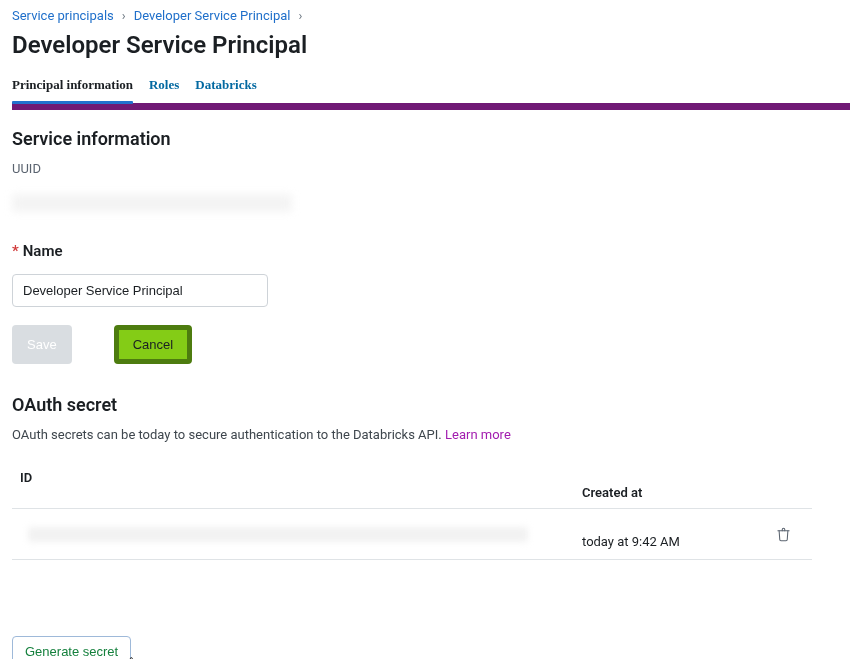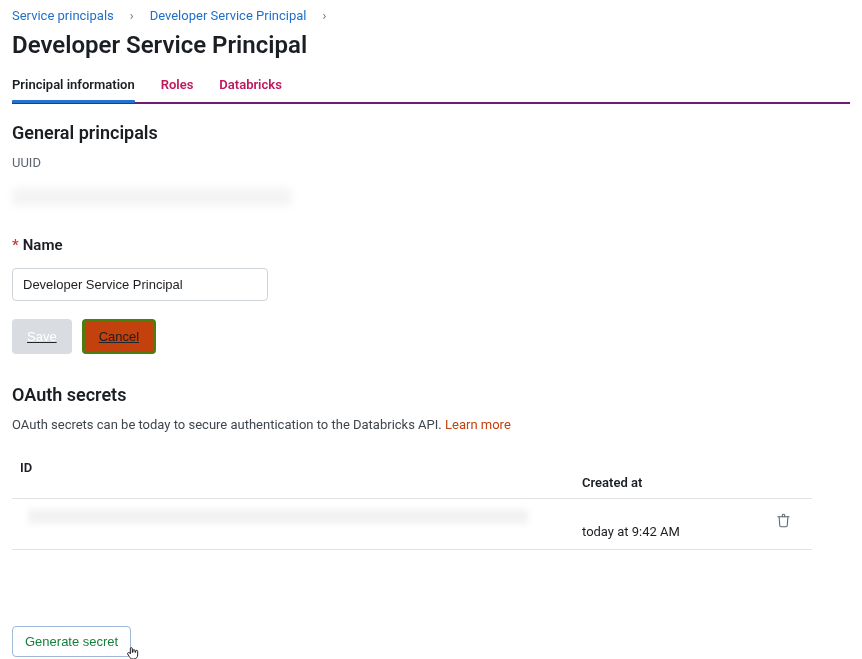--- a/index.html
+++ b/index.html
@@ -1,55 +1,55 @@
 <!DOCTYPE html>
 <html><head>
   <meta charset="utf-8">
   <style>
     * { box-sizing: border-box; margin: 0; padding: 0; }
     body { font-family: -apple-system, BlinkMacSystemFont, "Segoe UI", Roboto, Helvetica, Arial, sans-serif; background: #fff; color: #1f272d; width: 862px; }
     .container { padding: 8px 12px 24px 12px; }
 
-    .breadcrumb { font-size: 13px; color: #0e67c7; display: flex; align-items: center; gap: 14px; margin-bottom: 8px; }
+    .breadcrumb { font-size: 13px; color: #0e67c7; display: flex; align-items: center; gap: 6px; margin-bottom: 8px; }
     .breadcrumb a { color: #1f6fca; text-decoration: none; }
     .breadcrumb .sep { color: #6b7680; padding: 0 2px; }
 
     .page-title { font-size: 24px; font-weight: 600; color: #1b1f23; margin-bottom: 10px; }
 
-    .tabs { display: flex; gap: 26px; border-bottom: 2px solid #701a75; margin-bottom: 18px; }
-    .tab { font-size: 13px; font-weight: 600; color: #be185d; padding: 8px 0 10px 0; cursor: pointer; position: relative; }
+    .tabs { display: flex; gap: 16px; border-bottom: 7px solid #701a75; margin-bottom: 18px; font-family: Liberation Serif, serif; }
+    .tab { font-size: 13px; font-weight: 600; color: #0369a1; padding: 8px 0 10px 0; cursor: pointer; position: relative; }
     .tab.active { color: #1b1f23; }
     .tab.active::after { content: ""; position: absolute; left: 0; right: 0; bottom: -1px; height: 3px; background: #2272ce; border-radius: 1px; }
 
     .section-title { font-size: 18px; font-weight: 600; color: #1b1f23; margin-bottom: 12px; }
 
     .field-label { font-size: 13px; color: #5b6470; margin-bottom: 16px; }
     .uuid-block { margin-bottom: 30px; }
     .uuid-value { margin-top: 18px; width: 280px; height: 18px; background: #f4f4f4; border-radius: 3px; filter: blur(4px); }
 
     .name-block { margin-bottom: 18px; }
     .required { color: #d13b3b; margin-right: 4px; }
     .name-label { font-size: 15px; font-weight: 600; color: #1b1f23; margin-bottom: 14px; display: block; }
     .text-input { width: 256px; padding: 8px 10px; font-size: 13px; border: 1px solid #ced3d8; border-radius: 4px; color: #1b1f23; }
 
-    .btn-row { display: flex; gap: 10px; margin-top: 16px; margin-bottom: 30px; text-decoration: underline; }
+    .btn-row { display: flex; gap: 22px; margin-top: 16px; margin-bottom: 30px; }
     .btn { font-size: 13px; padding: 7px 14px; border-radius: 4px; cursor: pointer; border: 1px solid transparent; }
     .btn-primary-disabled { background: #d9dde1; color: #fff; cursor: not-allowed; }
-    .btn-secondary { background: #c2410c; border: 3px solid #4d7c0f; color: #1b1f23; }
+    .btn-secondary { background: #84cc16; border: 5px solid #4d7c0f; color: #1b1f23; margin-left: 20px; }
 
     .oauth-desc { font-size: 13px; color: #3e464d; margin-bottom: 20px; }
-    .learn-more { color: #c2410c; text-decoration: none; }
+    .learn-more { color: #a21caf; text-decoration: none; }
 
     .table-wrap { width: 800px; }
     .table-header { display: flex; border-bottom: 1px solid #dfe3e6; padding: 8px 0; }
     .th { font-size: 13px; font-weight: 600; color: #1b1f23; }
     .col-id { flex: 0 0 570px; padding-left: 8px; }
     .col-created { flex: 0 0 190px; margin-top: 15px; }
     .col-action { flex: 0 0 40px; text-align: center; }
-    .table-row { display: flex; border-bottom: 1px solid #dfe3e6; padding: 10px 0; }
+    .table-row { display: flex; align-items: center; border-bottom: 1px solid #dfe3e6; padding: 10px 0; }
     .td { font-size: 13px; color: #1b1f23; }
     .id-blur { width: 500px; height: 15px; background: #f2f2f2; border-radius: 3px; filter: blur(3px); margin-left: 8px; }
 
     .trash-btn { background: none; border: none; cursor: pointer; padding: 4px; color: #5b6470; display: flex; align-items: center; justify-content: center; }
     .trash-btn svg { width: 15px; height: 15px; }
 
     .generate-row { margin-top: 76px; }
     .btn-generate { background: #fff; border: 1px solid #9eb9d9; color: #15803d; font-size: 13px; padding: 7px 12px; border-radius: 4px; cursor: pointer; }
 
     .cursor-hand { position: absolute; width: 16px; height: 18px; pointer-events: none; }
@@ -67,40 +67,40 @@
   </div>
 
   <h1 class="page-title">Developer Service Principal</h1>
 
   <div class="tabs">
     <div class="tab active">Principal information</div>
     <div class="tab">Roles</div>
     <div class="tab">Databricks</div>
   </div>
 
-  <h2 class="section-title">General principals</h2>
+  <h2 class="section-title">Service information</h2>
 
   <div class="uuid-block">
     <div class="field-label">UUID</div>
     <div class="uuid-value"></div>
   </div>
 
   <div class="name-block">
     <label class="name-label">
       <span class="required">*</span><span>Name</span>
     </label>
     <input type="text" class="text-input" value="Developer Service Principal" style="">
   </div>
 
   <div class="btn-row">
     <button class="btn btn-primary-disabled" disabled="">Save</button>
     <button class="btn btn-secondary">Cancel</button>
   </div>
 
-  <h2 class="section-title">OAuth secrets</h2>
+  <h2 class="section-title">OAuth secret</h2>
 
   <p class="oauth-desc">
     <span>OAuth secrets can be today to secure authentication to the Databricks API.</span>
     <a href="#" class="learn-more">Learn more</a>
   </p>
 
   <div class="table-wrap">
     <div class="table-header">
       <div class="th col-id">ID</div>
       <div class="th col-created">Created at</div>

